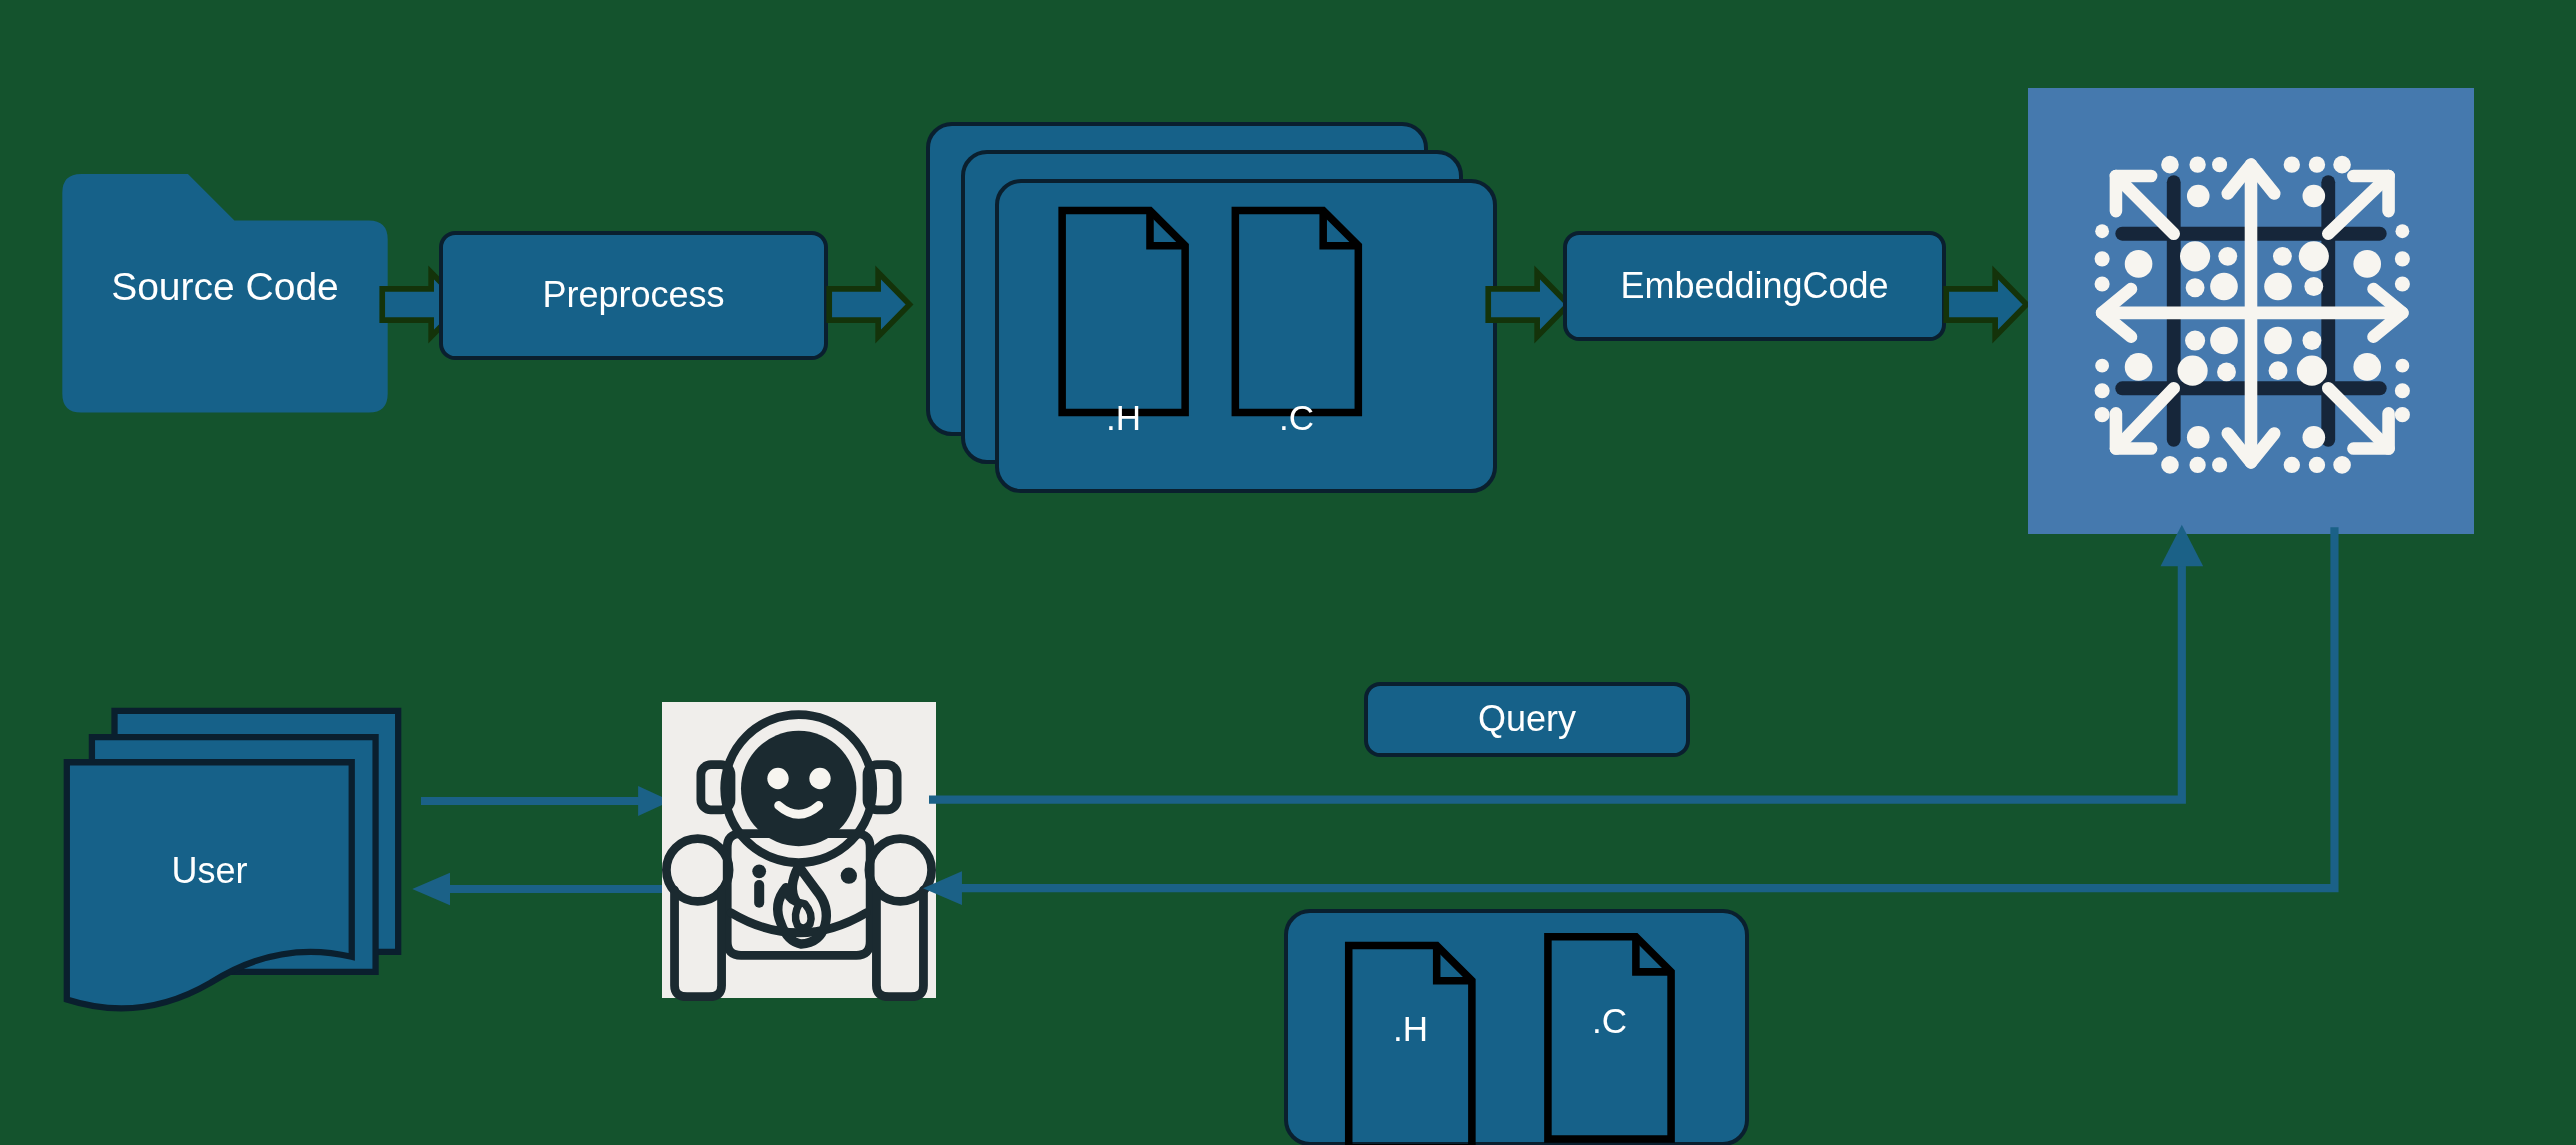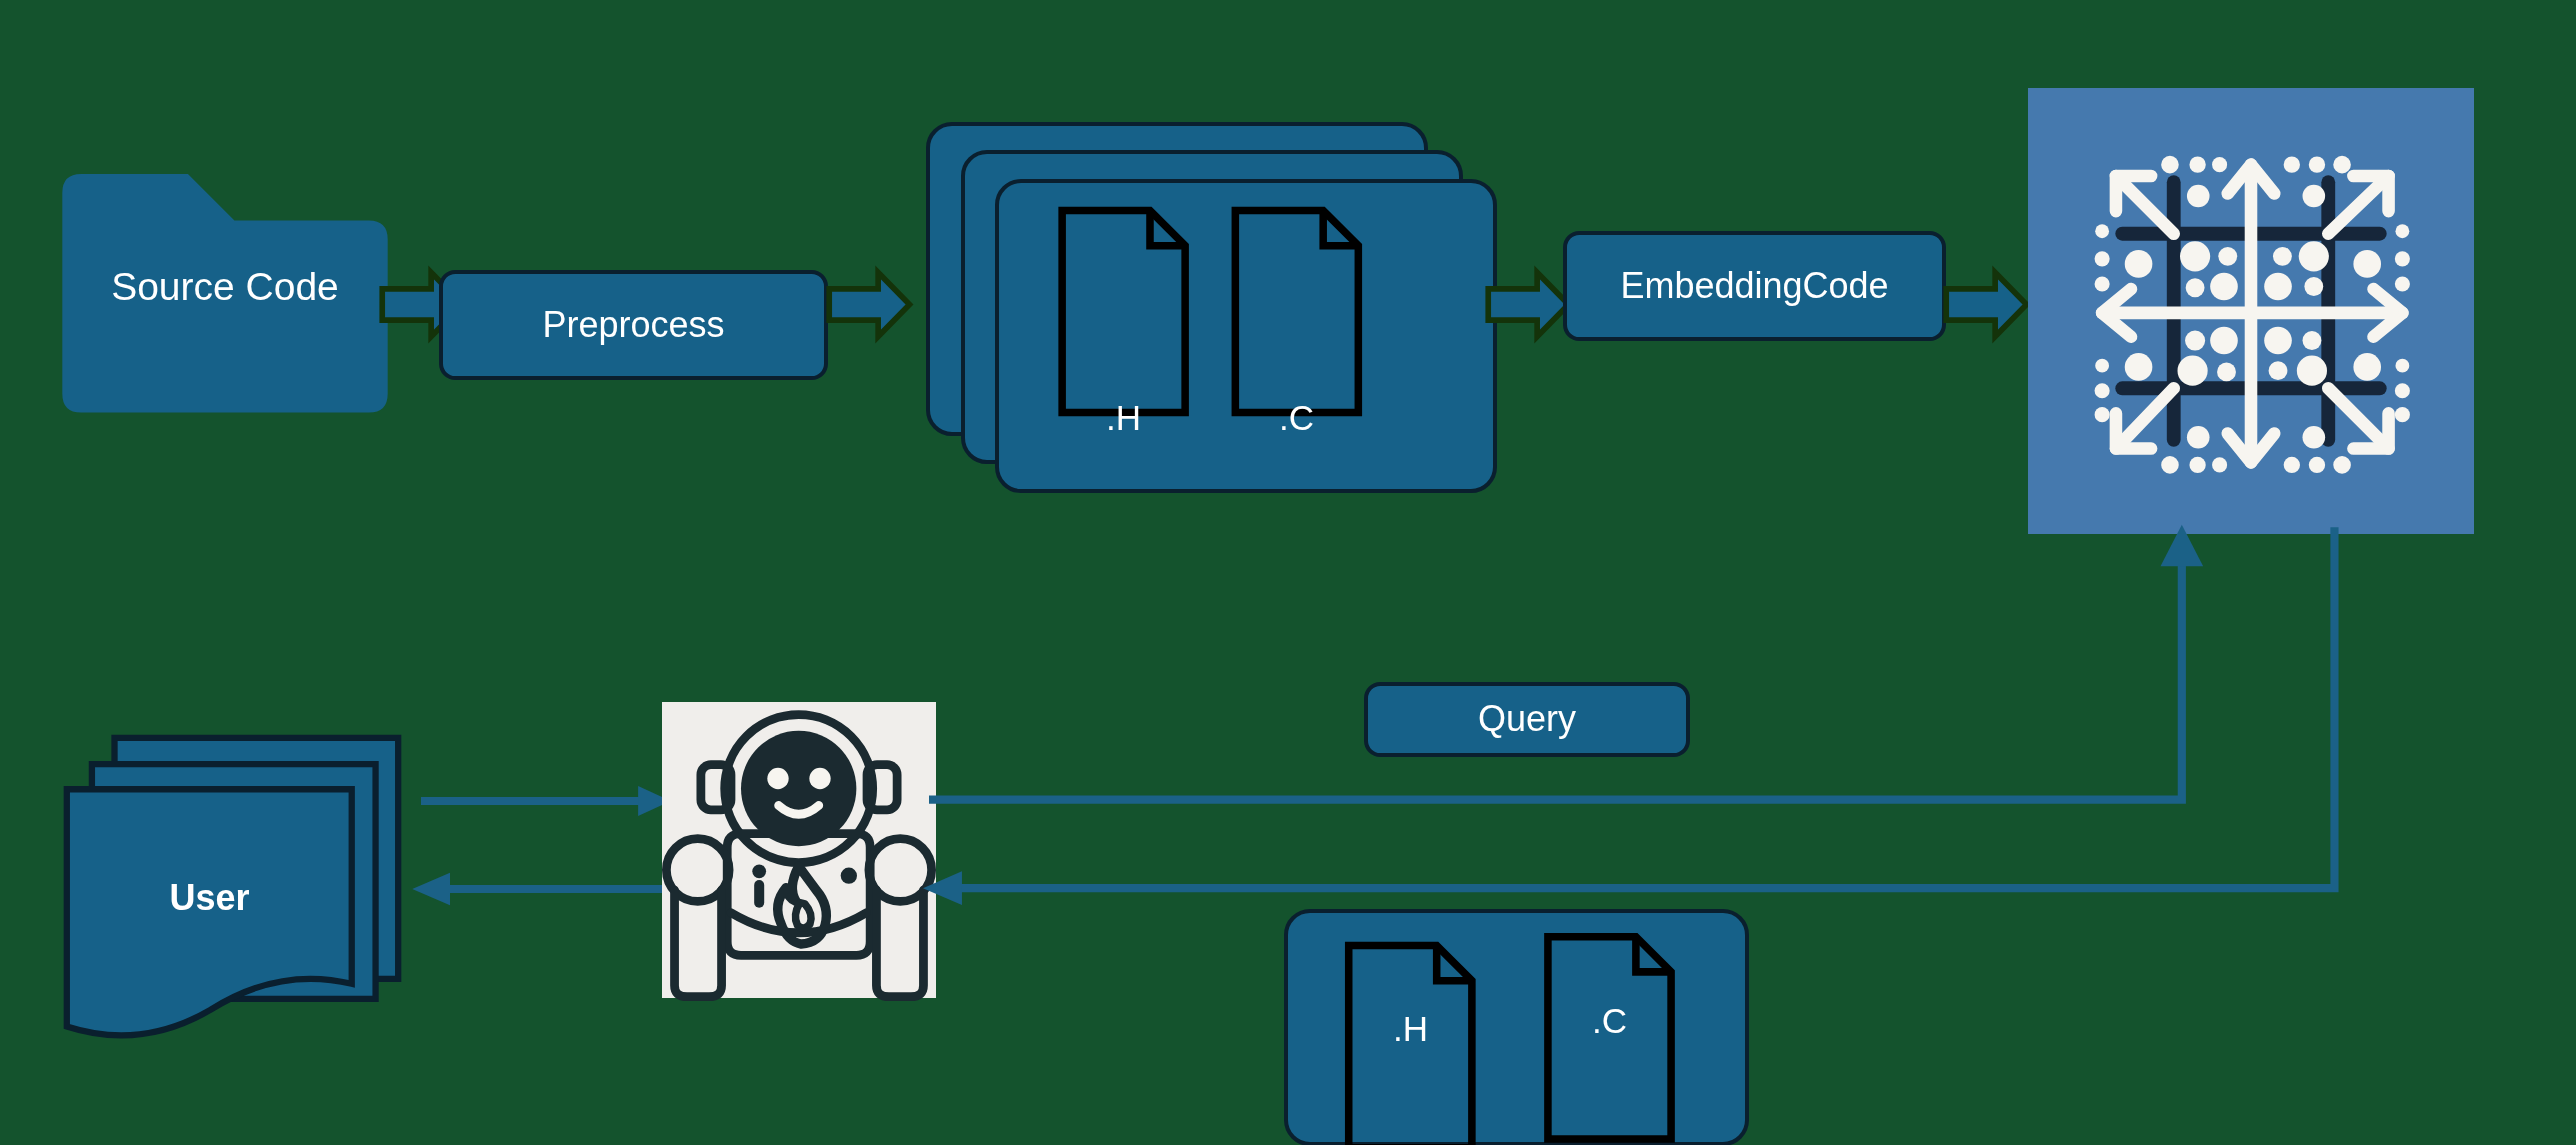--- a/index.html
+++ b/index.html
@@ -44,21 +44,21 @@
     </svg>
     <div class="abs" style="left:0;top:105px;width:348px;text-align:center;color:#fff;font-size:39px;">Source Code</div>
   </div>
 
   <div class="abs" style="left:382px;top:270px;width:82px;height:69px;">
     <svg width="82" height="69" viewBox="0 0 130 110">
       <path d="M0 30 L78 30 L78 4 L128 55 L78 106 L78 80 L0 80 Z" fill="#166189" stroke="#14330a" stroke-width="9"></path>
     </svg>
   </div>
 
-  <div class="proc-box abs" style="left:439px;top:231px;width:389px;height:110px;margin-top:39px;">
+  <div class="proc-box abs" style="left:439px;top:231px;width:389px;height:129px;">
     <span>Preprocess</span>
   </div>
 
   <div class="abs" style="left:829px;top:270px;width:82px;height:69px;">
     <svg width="82" height="69" viewBox="0 0 130 110">
       <path d="M0 30 L78 30 L78 4 L128 55 L78 106 L78 80 L0 80 Z" fill="#166189" stroke="#14330a" stroke-width="9"></path>
     </svg>
   </div>
 
   <div class="abs" style="left:926px;top:122px;width:571px;height:370px;">
@@ -189,21 +189,21 @@
         <circle cx="226" cy="600" r="14"></circle>
           <circle cx="270" cy="600" r="13"></circle>
           <circle cx="305" cy="600" r="12"></circle>
         <circle cx="420" cy="600" r="13"></circle>
           <circle cx="460" cy="600" r="13"></circle>
           <circle cx="500" cy="600" r="14"></circle>
       </g>
     </svg>
   </div>
 
-  <div class="abs" style="left:53px;top:715px;width:364px;height:333px;font-weight:bold;">
+  <div class="abs" style="left:53px;top:688px;width:364px;height:333px;">
     <svg width="364" height="333" viewBox="0 0 580 530">
       <g stroke="#0a1f2e" stroke-width="10" fill="#166189">
         <path d="M98 36 L550 36 L550 420 L98 420 Z"></path>
         <path d="M62 78 L514 78 L514 452 L62 452 Z"></path>
         <path d="M22 118 L476 118 L476 428
                  Q360 400 250 470 Q140 534 22 496 Z"></path>
       </g>
     </svg>
     <div class="userdoc-label" style="top:162px;left:14px;width:285px;">User</div>
   </div>

